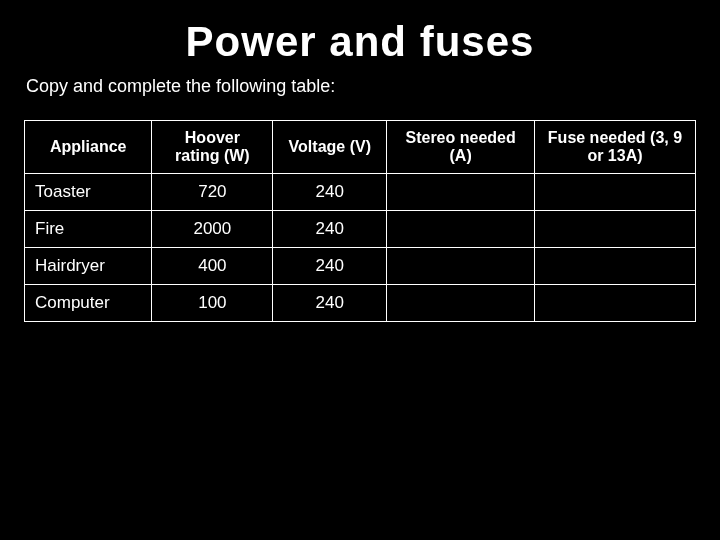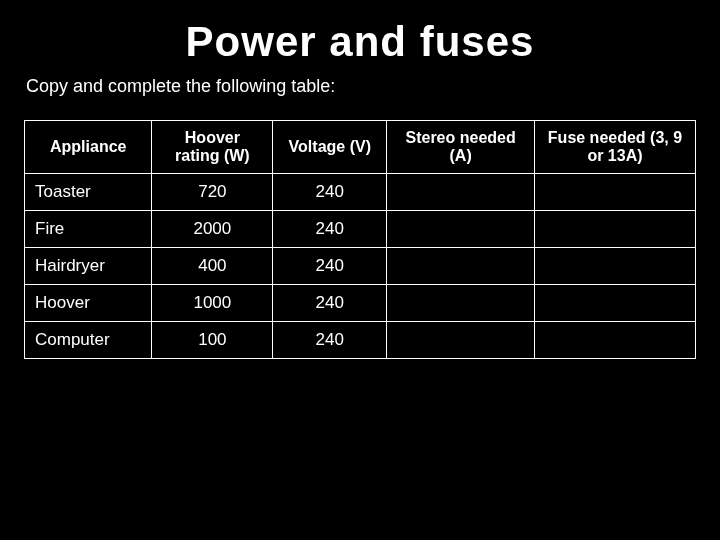--- a/index.html
+++ b/index.html
@@ -118,27 +118,20 @@
           <td></td>
         </tr>
         <tr>
           <td>Hairdryer</td>
           <td>400</td>
           <td>240</td>
           <td></td>
           <td></td>
         </tr>
         <tr>
-          <td>Hoover</td>
-          <td>1000</td>
-          <td>240</td>
-          <td></td>
-          <td></td>
-        </tr>
-        <tr>
           <td>Computer</td>
           <td>100</td>
           <td>240</td>
           <td></td>
           <td></td>
         </tr>
       </tbody>
   </table>
 </div>
 

